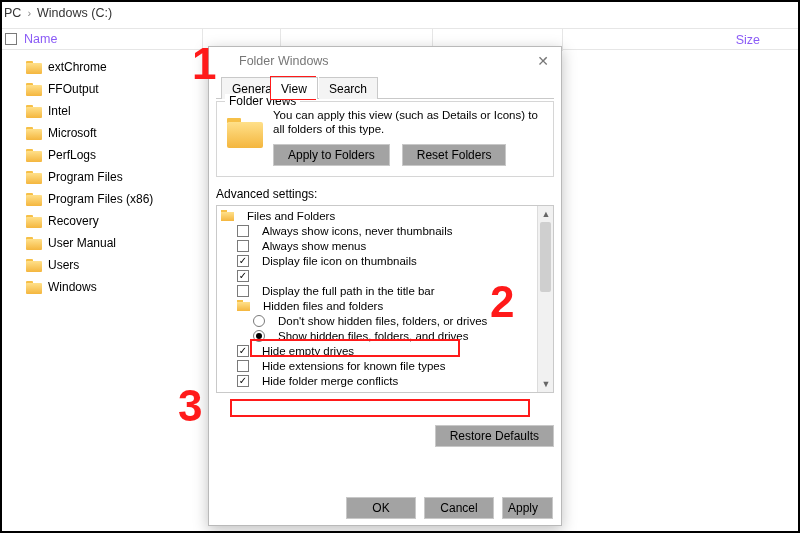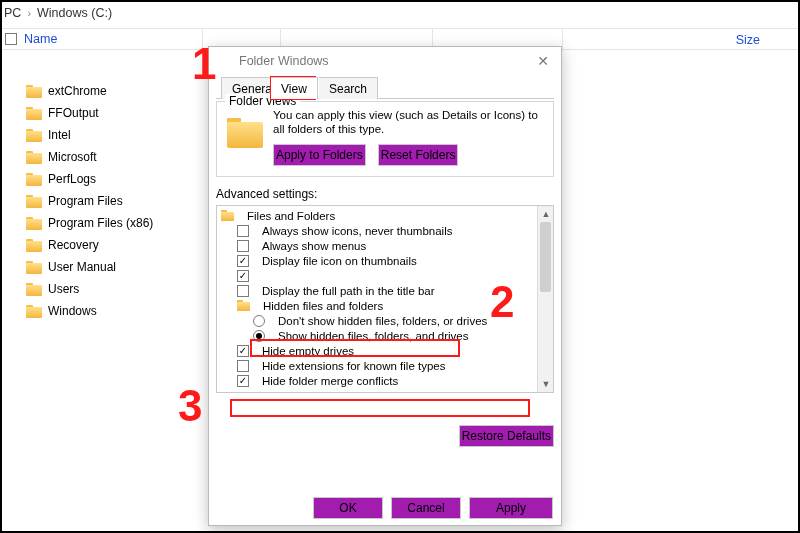--- a/index.html
+++ b/index.html
@@ -1,26 +1,26 @@
 <!DOCTYPE html>
 <html><head>
 <meta charset="utf-8">
 <style>
   * { box-sizing: border-box; font-family: "Segoe UI", Tahoma, sans-serif; }
   body { margin: 0; width: 800px; height: 533px; background: #fff; border: 2px solid #000; position: relative; overflow: hidden; font-size: 12px; color: #000; }
 
   
   .breadcrumb { position: absolute; top: 4px; left: 2px; display: flex; align-items: center; gap: 6px; font-size: 12.5px; color: #333; }
   .breadcrumb .chev { color: #888; font-size: 11px; }
-  .columns { position: absolute; top: 26px; left: 0; right: 0; height: 22px; border-top: 1px solid #e6e6e6; border-bottom: 1px solid #e6e6e6; display: flex; font-size: 12.5px; color: #1d4ed8; }
+  .columns { position: absolute; top: 26px; left: 0; right: 0; height: 22px; border-top: 1px solid #e6e6e6; border-bottom: 1px solid #e6e6e6; display: flex; font-size: 12.5px; color: #8b5cf6; }
   .columns .col-check { width: 18px; display: flex; align-items: center; justify-content: center; }
   .columns .col-name { width: 180px; margin-left: 4px; display: flex; align-items: center; }
   .columns .col-size { position: absolute; right: 38px; top: 0; height: 22px; display: flex; align-items: center; }
   .col-divider { position: absolute; top: 0; height: 22px; width: 1px; background: #e6e6e6; }
-  .explorer-list { position: absolute; top: 56px; left: 24px; display: flex; flex-direction: column; gap: 4px; margin-top: 24px; }
+  .explorer-list { position: absolute; top: 56px; left: 24px; display: flex; flex-direction: column; gap: 4px; }
   .explorer-list .item { display: flex; align-items: center; gap: 6px; height: 18px; }
   .folder-icon { width: 16px; height: 13px; position: relative; }
   .folder-icon::before { content:""; position:absolute; top:0; left:0; width:7px; height:3px; background:#f6c048; border-radius:1px 1px 0 0; }
   .folder-icon::after  { content:""; position:absolute; top:2px; left:0; width:16px; height:11px; background:linear-gradient(#ffe08a,#f4b63e); border-radius:1px; }
 
   
   .dialog { position: absolute; left: 206px; top: 44px; width: 354px; height: 480px; background: #fff; border: 1px solid #b9b9b9; box-shadow: 0 4px 14px rgba(0,0,0,0.25); }
   .titlebar { height: 28px; display: flex; align-items: center; padding: 0 8px; color: #777; font-size: 12.5px; }
   .close-x { position: absolute; top: 4px; right: 8px; width: 20px; height: 20px; display:flex; align-items:center; justify-content:center; color:#777; font-size:14px; }
   .tabs { position: relative; height: 22px; margin-top: 2px; }
@@ -34,21 +34,21 @@
   .dlg-body { position: absolute; left: 7px; right: 7px; top: 54px; bottom: 42px; }
 
   .groupbox { position: relative; border: 1px solid #d6d6d6; padding: 12px 8px 10px 8px; }
   .groupbox .legend { position: absolute; top: -8px; left: 8px; background:#fff; padding: 0 4px; font-size: 12px; }
   .folder-views { height: 76px; }
   .fv-icon { position:absolute; left:10px; top:16px; width:36px; height:30px; }
   .fv-icon::before{content:"";position:absolute;top:0;left:0;width:14px;height:5px;background:#f6c048;border-radius:1px 1px 0 0;}
   .fv-icon::after{content:"";position:absolute;top:4px;left:0;width:36px;height:26px;background:linear-gradient(#ffe08a,#f4b63e);border-radius:2px;}
   .fv-text { position:absolute; left:56px; top:6px; right:8px; font-size:11.5px; line-height:1.25; }
   .fv-buttons { position:absolute; left:56px; top:42px; display:flex; gap:12px; }
-  .winbtn { height:22px; padding:0 2px; font-size:12px; background:#a21caf; border:1px solid #c8c8c8; display:inline-flex; align-items:center; }
+  .winbtn { height:22px; padding:0 14px; font-size:12px; background:#a3a3a3; border:1px solid #c8c8c8; display:inline-flex; align-items:center; }
 
   .adv-label { margin-top: 10px; font-size: 12px; }
   .treebox { margin-top: 4px; height: 188px; border:1px solid #c9c9c9; position:relative; background:#fff; }
   .treebox .scroll { position:absolute; right:0; top:0; width:16px; bottom:0; background:#f1f1f1; border-left:1px solid #dcdcdc; }
   .treebox .scroll .up,.treebox .scroll .dn{position:absolute;left:0;width:16px;height:16px;display:flex;align-items:center;justify-content:center;font-size:9px;color:#666;}
   .treebox .scroll .up{top:0;} .treebox .scroll .dn{bottom:0;}
   .treebox .scroll .thumb{position:absolute;left:2px;right:2px;top:16px;height:70px;background:#cfcfcf;border-radius:2px;}
   .treelist { position:absolute; left:4px; top:2px; right:18px; bottom:2px; overflow:hidden; }
   .node { display:flex; align-items:center; gap:13px; height:15px; font-size:11.5px; white-space:nowrap; }
   .indent1 { padding-left: 16px; }
@@ -242,21 +242,21 @@
     </div>
   </div>
 
   <div class="dlg-buttons">
     <div class="winbtn" style="width:70px;justify-content:center">
         <span>OK</span>
       </div>
     <div class="winbtn" style="width:70px;justify-content:center">
         <span>Cancel</span>
       </div>
-    <div class="winbtn" style="width:84px;justify-content:center">
+    <div class="winbtn" style="width:51px;justify-content:flex-end">
         <span>Apply</span>
       </div>
   </div>
 </div>
 
 <div class="ann-num" style="left:190px; top:40px;">1</div>
 <div class="ann-box" style="left:268px; top:74px; width:46px; height:24px;"></div>
 
 <div class="ann-num" style="left:488px; top:278px;">2</div>
 <div class="ann-box" style="left:248px; top:337px; width:210px; height:18px;"></div>

